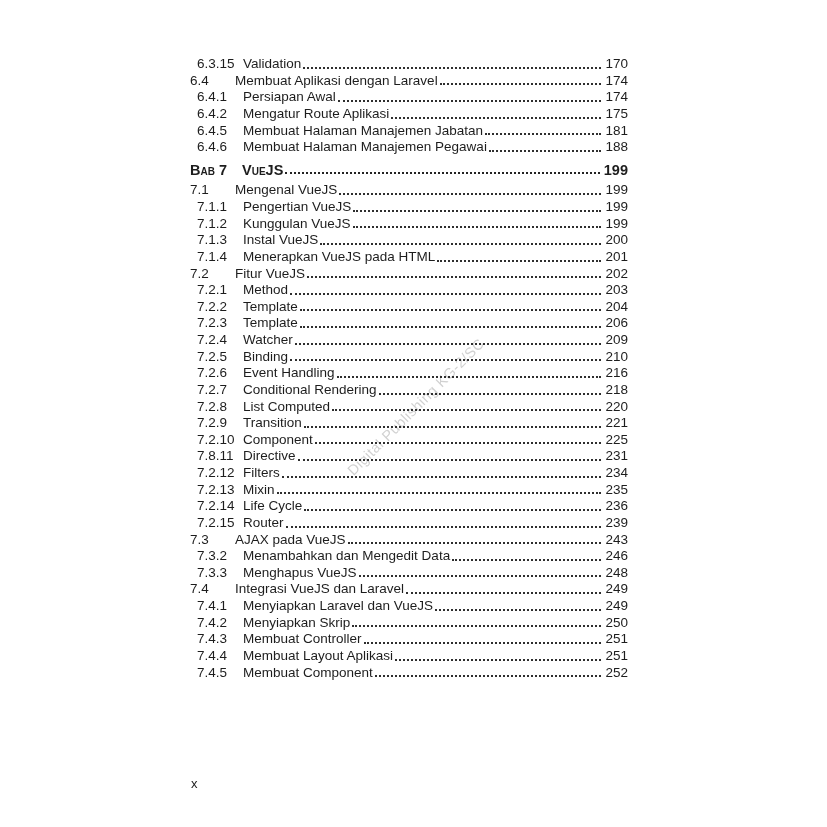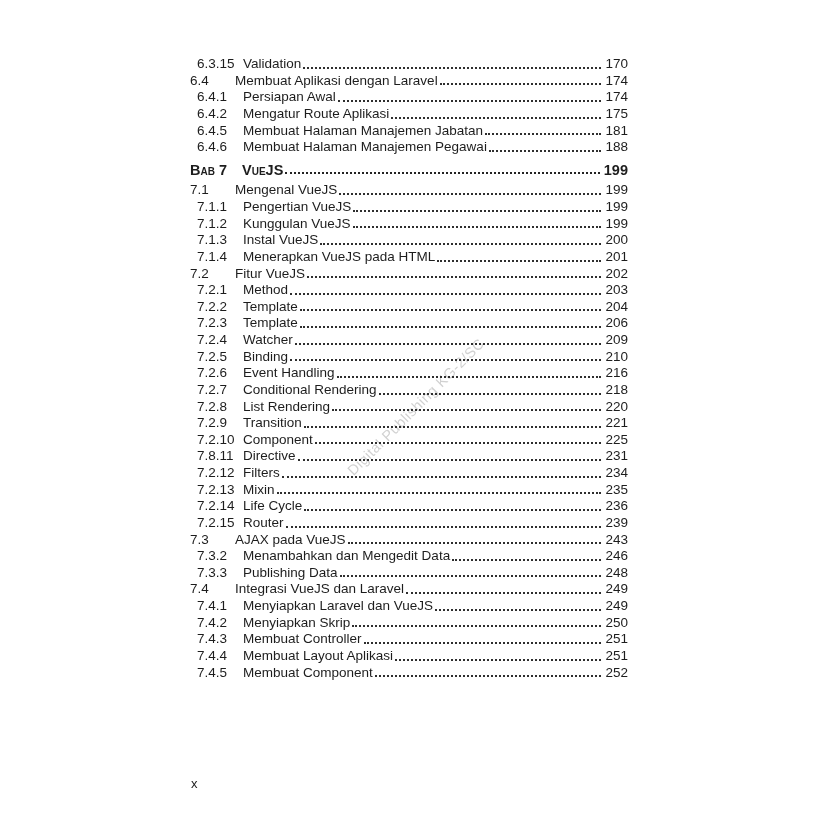--- a/index.html
+++ b/index.html
@@ -201,21 +201,21 @@
 
   <div class="row lvl3">
     <span class="num">7.2.7</span>
     <span class="title">Conditional Rendering</span>
     <span class="leader"></span>
     <span class="pg">218</span>
   </div>
 
   <div class="row lvl3">
     <span class="num">7.2.8</span>
-    <span class="title">List Rendering</span>
+    <span class="title">List Computed</span>
     <span class="leader"></span>
     <span class="pg">220</span>
   </div>
 
   <div class="row lvl3">
     <span class="num">7.2.9</span>
     <span class="title">Transition</span>
     <span class="leader"></span>
     <span class="pg">221</span>
   </div>
@@ -272,21 +272,21 @@
 
   <div class="row lvl3">
     <span class="num">7.3.2</span>
     <span class="title">Menambahkan dan Mengedit Data</span>
     <span class="leader"></span>
     <span class="pg">246</span>
   </div>
 
   <div class="row lvl3">
     <span class="num">7.3.3</span>
-    <span class="title">Publishing Data</span>
+    <span class="title">Menghapus VueJS</span>
     <span class="leader"></span>
     <span class="pg">248</span>
   </div>
 
   <div class="row lvl2">
     <span class="num">7.4</span>
     <span class="title">Integrasi VueJS dan Laravel</span>
     <span class="leader"></span>
     <span class="pg">249</span>
   </div>

